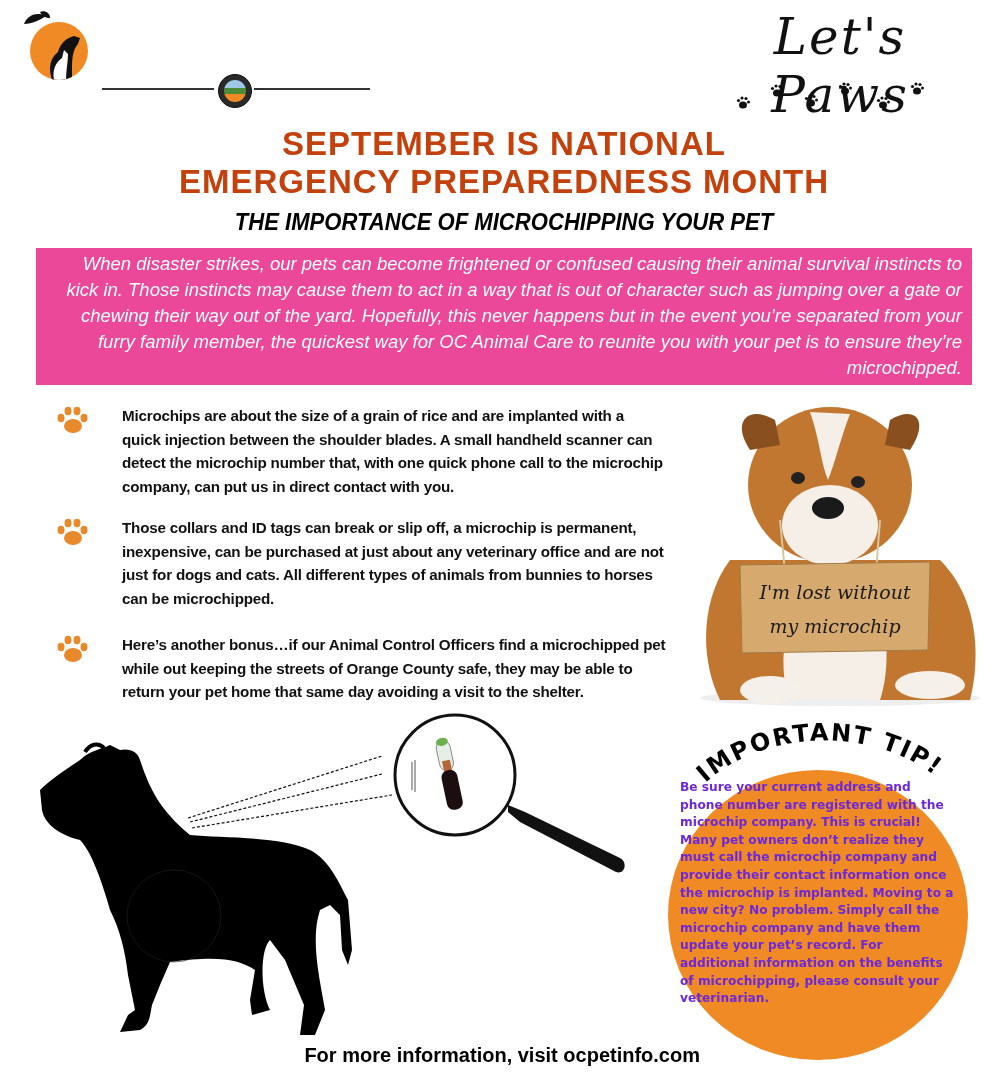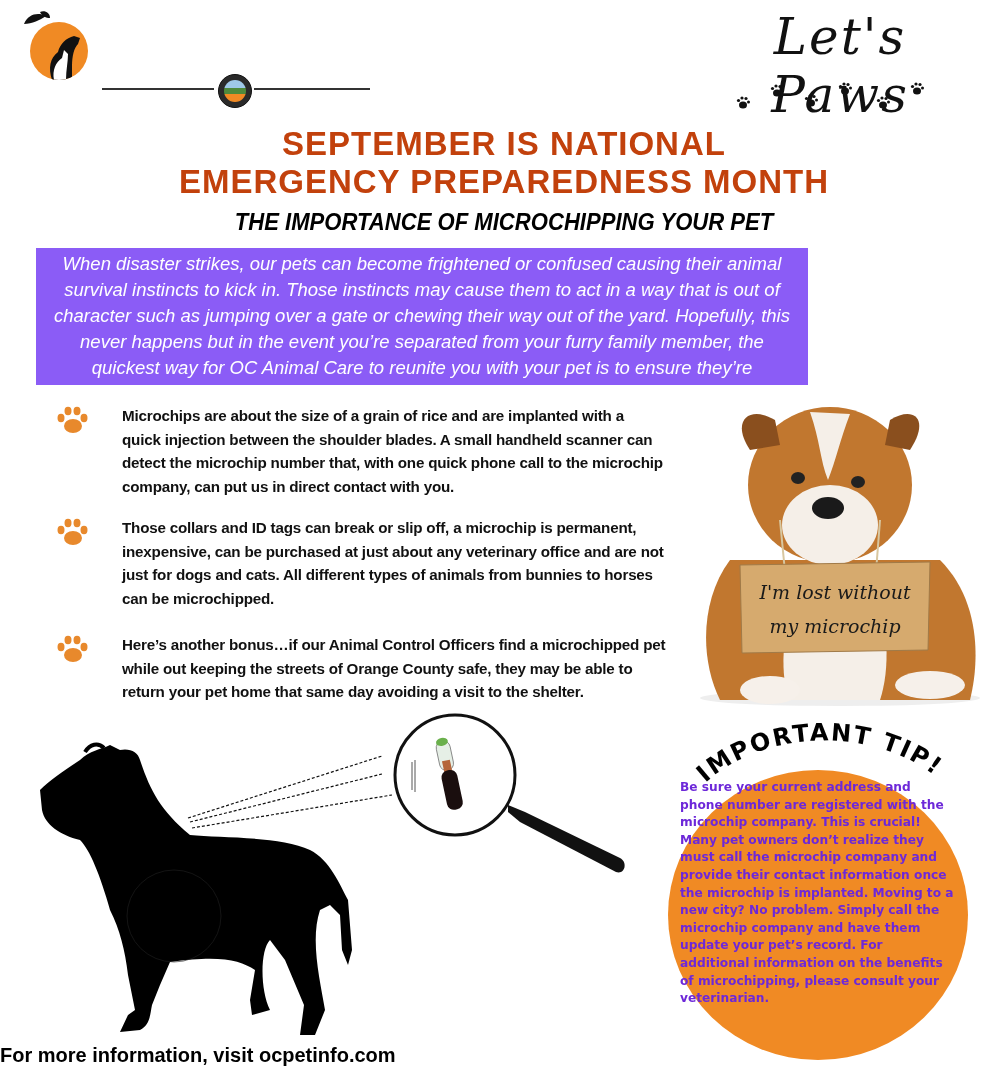--- a/index.html
+++ b/index.html
@@ -16,37 +16,37 @@
 
   
   .lets-paws { left: 700px; top: 8px; width: 280px; font-family: "DejaVu Serif", serif; font-style: italic; font-size: 50px; color: #111; text-align: center; letter-spacing: 2px; }
   .paw-print { position: absolute; width: 14px; height: 14px; }
 
   
   .h1 { left: 0; width: 1008px; text-align: center; font-family: "Liberation Sans", sans-serif; font-weight: bold; font-size: 33px; letter-spacing: 1px; color: #c2410c; line-height: 40px; }
   .h2 { left: 0; width: 1008px; text-align: center; font-family: "Liberation Sans", sans-serif; font-weight: bold; font-style: italic; font-size: 24px; color: #000; transform: scaleX(0.92); }
 
   
-  .banner { left: 36px; top: 248px; width: 772px; height: 137px; background: #8b5cf6; color: #fff; font-style: italic; font-size: 18.5px; line-height: 26px; text-align: center; padding: 3px 10px 0; box-sizing: border-box; }
+  .banner { left: 36px; top: 248px; width: 936px; height: 137px; background: #ec4899; color: #fff; font-style: italic; font-size: 18.5px; line-height: 26px; text-align: right; padding: 3px 10px 0; box-sizing: border-box; }
 
   
   .bullet { left: 56px; width: 610px; display: flex; gap: 6px; }
   .bullet .txt { font-weight: bold; font-size: 15.2px; line-height: 23.5px; color: #111; letter-spacing: -0.2px; margin-left: 28px; }
   .bullet .paw { flex: 0 0 32px; height: 28px; margin-top: 2px; }
 
   
   .puppy { left: 680px; top: 400px; width: 315px; height: 310px; }
 
   
   .tip-circle { left: 668px; top: 770px; width: 300px; height: 290px; border-radius: 50%; background: #f08a24; }
   .tip-text { left: 680px; top: 779px; width: 276px; text-align: left; color: #6d28d9; font-family: "DejaVu Sans", sans-serif; font-weight: bold; font-size: 12.2px; line-height: 17.6px; }
   .tip-title { left: 660px; top: 712px; width: 320px; height: 90px; }
 
   
-  .footer { left: 0; top: 1044px; width: 700px; text-align: left; font-weight: bold; font-size: 20px; color: #000; }
+  .footer { left: 0; top: 1044px; width: 700px; text-align: right; font-weight: bold; font-size: 20px; color: #000; }
 </style>
 </head>
 <body>
 
 <div class="abs logo-wrap">
   <div class="logo-circle">
     <svg width="58" height="58" viewBox="0 0 58 58">
       <path d="M22 58 C18 46 20 36 28 30 C30 22 36 16 44 14 L50 16 L48 22 C44 26 42 34 42 44 L42 58 Z" fill="#111"></path>
       <path d="M24 58 C22 48 26 40 32 36 L34 28 L38 32 C38 40 36 48 36 58 Z" fill="#fff"></path>
     </svg>

